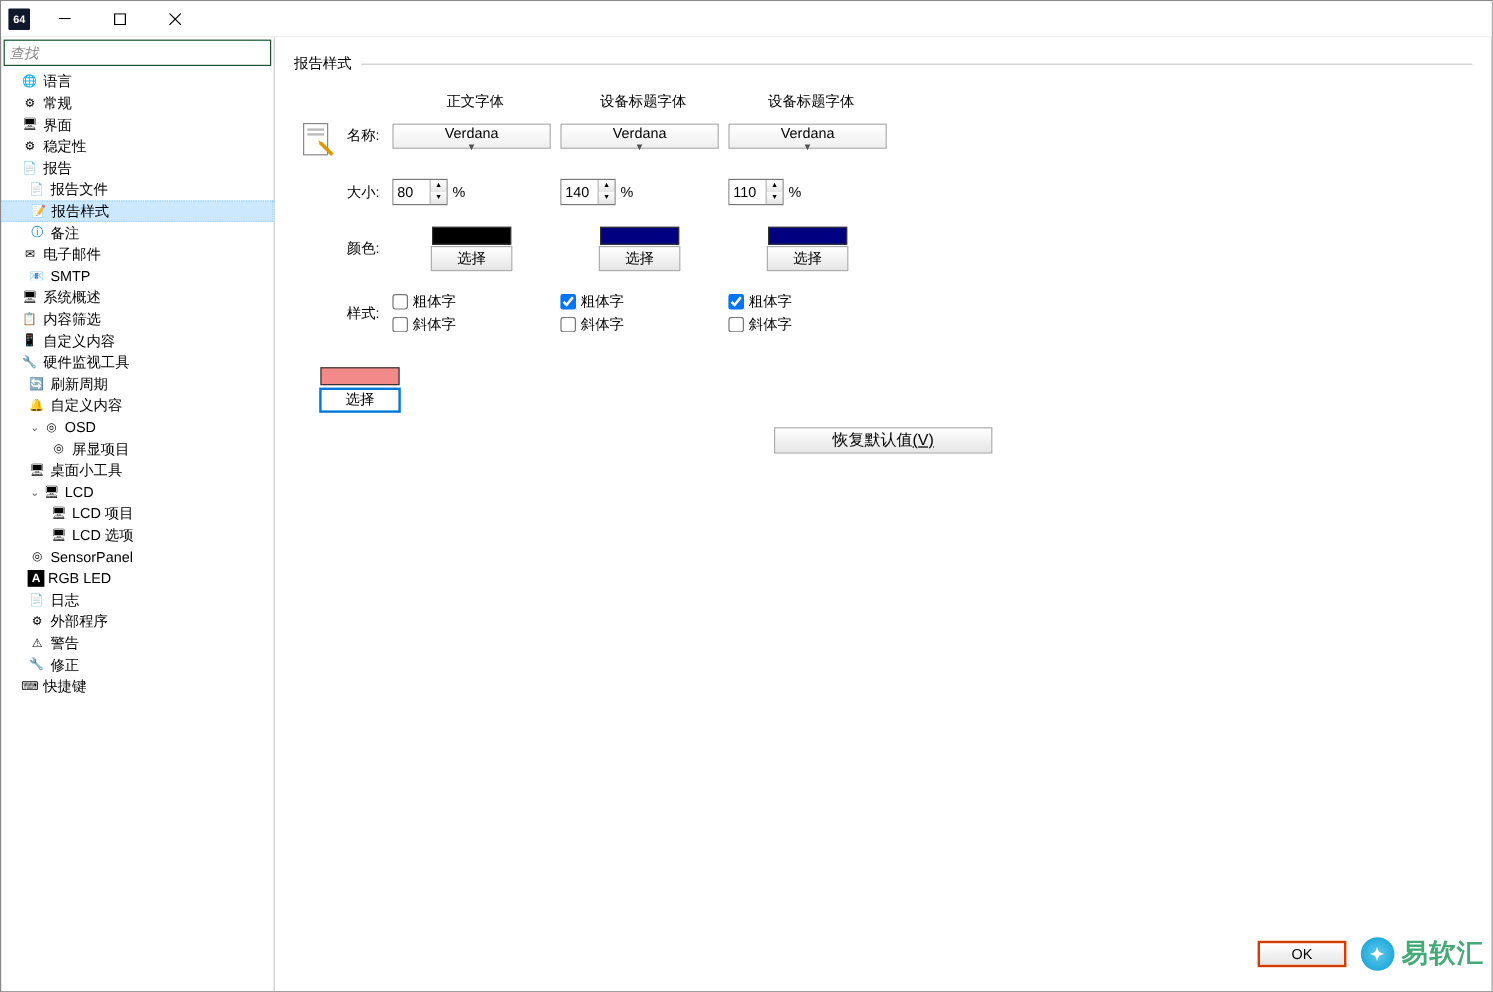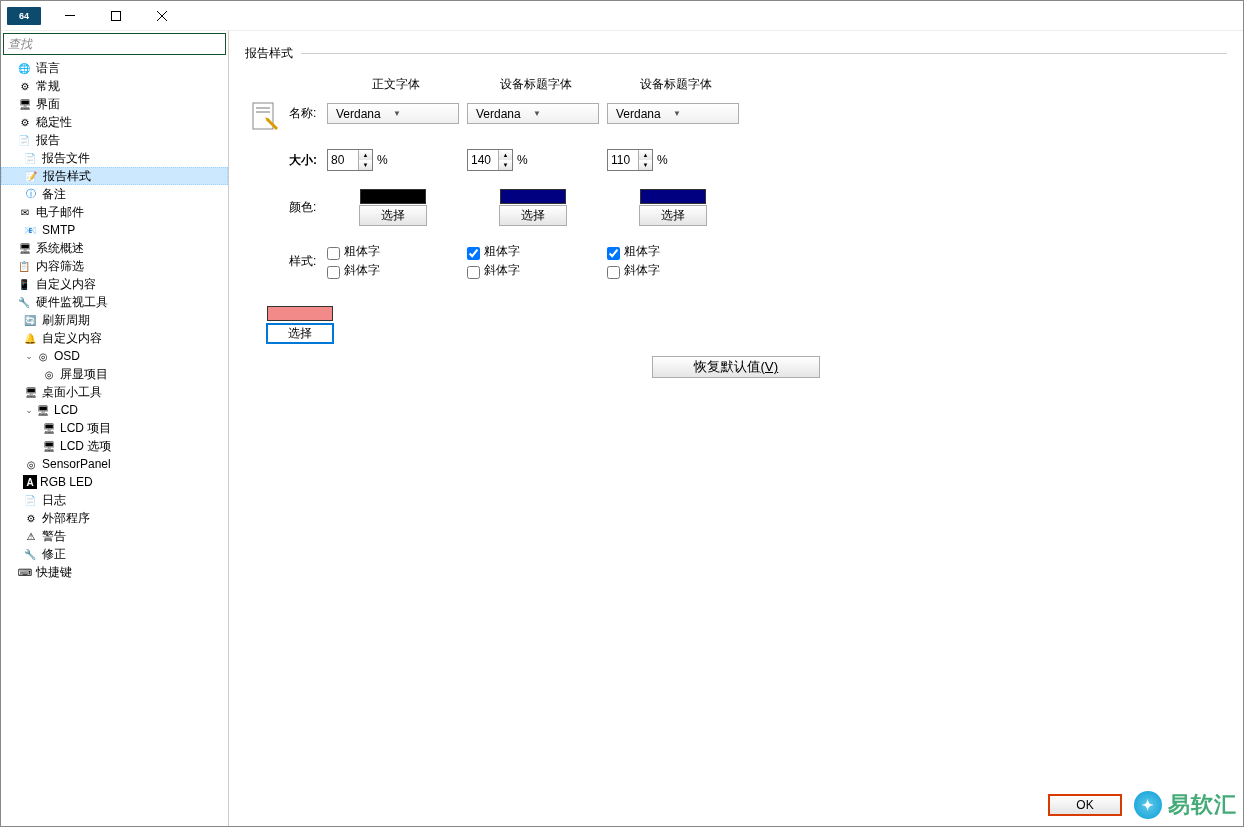--- a/index.html
+++ b/index.html
@@ -1,19 +1,19 @@
 <!DOCTYPE html>
 <html><head>
 <meta charset="utf-8">
 <style>
 * { box-sizing: border-box; margin: 0; padding: 0; }
 body { font-family: "Microsoft YaHei", "Segoe UI", sans-serif; font-size: 12px; background: #fff; color: #000; }
 .window { width: 1244px; height: 827px; border: 1px solid #888; display: flex; flex-direction: column; background: #fff; position: relative; }
 .titlebar { height: 30px; background: #fff; display: flex; align-items: center; padding-left: 6px; border-bottom: 1px solid #eee; }
-.titlebar .app-icon { width: 34px; height: 18px; background: #0c4a6e; margin-right: 6px; display: flex; align-items: center; justify-content: center; color: #fff; font-size: 9px; font-weight: bold; border-radius: 1px; }
+.titlebar .app-icon { width: 18px; height: 18px; background: #0f172a; margin-right: 6px; display: flex; align-items: center; justify-content: center; color: #fff; font-size: 9px; font-weight: bold; border-radius: 1px; }
 .titlebar .title { flex: 1; }
 .win-controls { display: flex; }
 .win-btn { width: 46px; height: 30px; display: flex; align-items: center; justify-content: center; cursor: pointer; }
 .main { flex: 1; display: flex; overflow: hidden; }
 .sidebar { width: 228px; border-right: 1px solid #ccc; display: flex; flex-direction: column; }
 .search { height: 22px; border: 1px solid #14532d; margin: 2px; padding: 2px 4px; color: #888; font-style: italic; }
 .tree { flex: 1; overflow-y: auto; padding: 2px 0; }
 .tree-item { display: flex; align-items: center; height: 18px; padding-left: 4px; cursor: pointer; white-space: nowrap; }
 .tree-item.selected { background: #cce8ff; border: 1px dotted #99d1ff; }
 .tree-expand { width: 12px; display: inline-flex; justify-content: center; color: #666; font-size: 9px; }
@@ -21,40 +21,40 @@
 .indent1 { padding-left: 22px; }
 .indent2 { padding-left: 40px; }
 .content { flex: 1; padding: 14px 16px; position: relative; }
 .section-header { display: flex; align-items: center; margin-bottom: 10px; }
 .section-header .label { white-space: nowrap; margin-right: 8px; }
 .section-header .line { flex: 1; height: 1px; background: #ccc; }
 .grid { display: grid; grid-template-columns: 80px 138px 138px 138px; column-gap: 2px; align-items: center; }
 .grid .row-label { text-align: left; padding-left: 4px; }
 .grid .col-header { text-align: center; padding: 4px 0 8px; }
 .big-icon { grid-column: 1; grid-row: 2 / 4; width: 32px; height: 32px; margin-left: 4px; display: flex; align-items: center; justify-content: center; }
-.dropdown { display: flex; align-items: center; border: 1px solid #adadad; height: 21px; padding: 0 8px; background: linear-gradient(#fff, #f0f0f0); cursor: pointer; margin: 2px 6px 2px 0; }
+.dropdown { display: flex; align-items: center; border: 1px solid #adadad; height: 21px; padding: 0 20px; background: linear-gradient(#fff, #f0f0f0); cursor: pointer; margin: 2px 6px 2px 0; flex-direction: column; }
 .dropdown span { flex: 1; }
 .dropdown .caret { font-size: 8px; color: #555; }
 .spinner-wrap { display: flex; align-items: center; margin: 2px 6px 2px 0; }
 .spinner { width: 46px; height: 22px; border: 1px solid #7a7a7a; display: flex; }
 .spinner input { width: 30px; border: none; padding: 0 3px; font-size: 12px; outline: none; }
 .spinner .spin-btns { width: 14px; display: flex; flex-direction: column; border-left: 1px solid #adadad; }
 .spinner .spin-btns div { flex: 1; display: flex; align-items: center; justify-content: center; font-size: 6px; background: linear-gradient(#fff,#e5e5e5); cursor: pointer; }
 .pct { margin-left: 4px; }
 .color-block { width: 66px; height: 15px; border: 1px solid #333; margin: 0 auto 1px; }
 .color-cell { display: flex; flex-direction: column; align-items: center; margin: 2px 6px 2px 0; }
 .select-btn { width: 68px; height: 21px; border: 1px solid #adadad; background: linear-gradient(#fff,#e5e5e5); cursor: pointer; text-align: center; line-height: 19px; font-size: 12px; }
-.check-row { display: flex; align-items: flex-end; padding: 1px 0 1px 0; margin: 0 6px 0 0; }
+.check-row { display: flex; align-items: center; padding: 1px 0 1px 0; margin: 0 6px 0 0; }
 .check-row input { margin-right: 4px; }
 .bg-section { margin-top: 26px; }
 .bg-color-box { width: 66px; height: 15px; background: #f28a8a; border: 1px solid #333; margin: 10px 0 2px 22px; }
 .bg-select-btn { width: 68px; height: 21px; border: 2px solid #0078d7; background: #fff; cursor: pointer; text-align: center; line-height: 17px; margin-left: 21px; }
-.restore-btn { width: 168px; height: 22px; border: 1px solid #adadad; background: linear-gradient(#fff,#e5e5e5); cursor: pointer; margin: 12px auto 0; display: block; text-align: center; line-height: 20px; }
+.restore-btn { width: 182px; height: 22px; border: 1px solid #adadad; background: linear-gradient(#fff,#e5e5e5); cursor: pointer; margin: 12px auto 0; display: block; text-align: center; line-height: 20px; }
 .restore-btn u { text-decoration: underline; }
-.footer { position: absolute; bottom: 6px; right: 6px; display: flex; align-items: center; gap: 12px; justify-content: center; }
+.footer { position: absolute; bottom: 16px; right: 6px; display: flex; align-items: center; gap: 12px; justify-content: center; }
 .ok-btn { width: 74px; height: 22px; border: 2px solid #d83b01; background: linear-gradient(#fff,#e5e5e5); text-align: center; line-height: 18px; cursor: pointer; }
 .watermark { display: flex; align-items: center; gap: 6px; color: #4a7; font-size: 22px; font-weight: bold; letter-spacing: 1px; }
 .watermark .wm-icon { width: 28px; height: 28px; border-radius: 50%; background: radial-gradient(#5fc9e8,#0a9dd9); display: flex; align-items: center; justify-content: center; color: #fff; font-size: 14px; }
 .row-spacer { height: 14px; grid-column: 1 / -1; }
 svg { display: block; }
 </style>
 </head>
 <body>
 
 <div class="window">
@@ -247,21 +247,21 @@
             <span>Verdana</span>
             <span class="caret">▼</span>
           </div>
         <div class="dropdown">
             <span>Verdana</span>
             <span class="caret">▼</span>
           </div>
 
         <div class="row-spacer"></div>
 
-        <div class="row-label" style="padding-left:44px;font-weight:bold;">大小:</div>
+        <div class="row-label" style="padding-left:44px;">大小:</div>
         <div class="spinner-wrap">
             <div class="spinner">
               <input value="80" style="">
               <div class="spin-btns">
                 <div>▲</div>
                 <div>▼</div>
               </div>
             </div>
             <span class="pct">%</span>
           </div>

